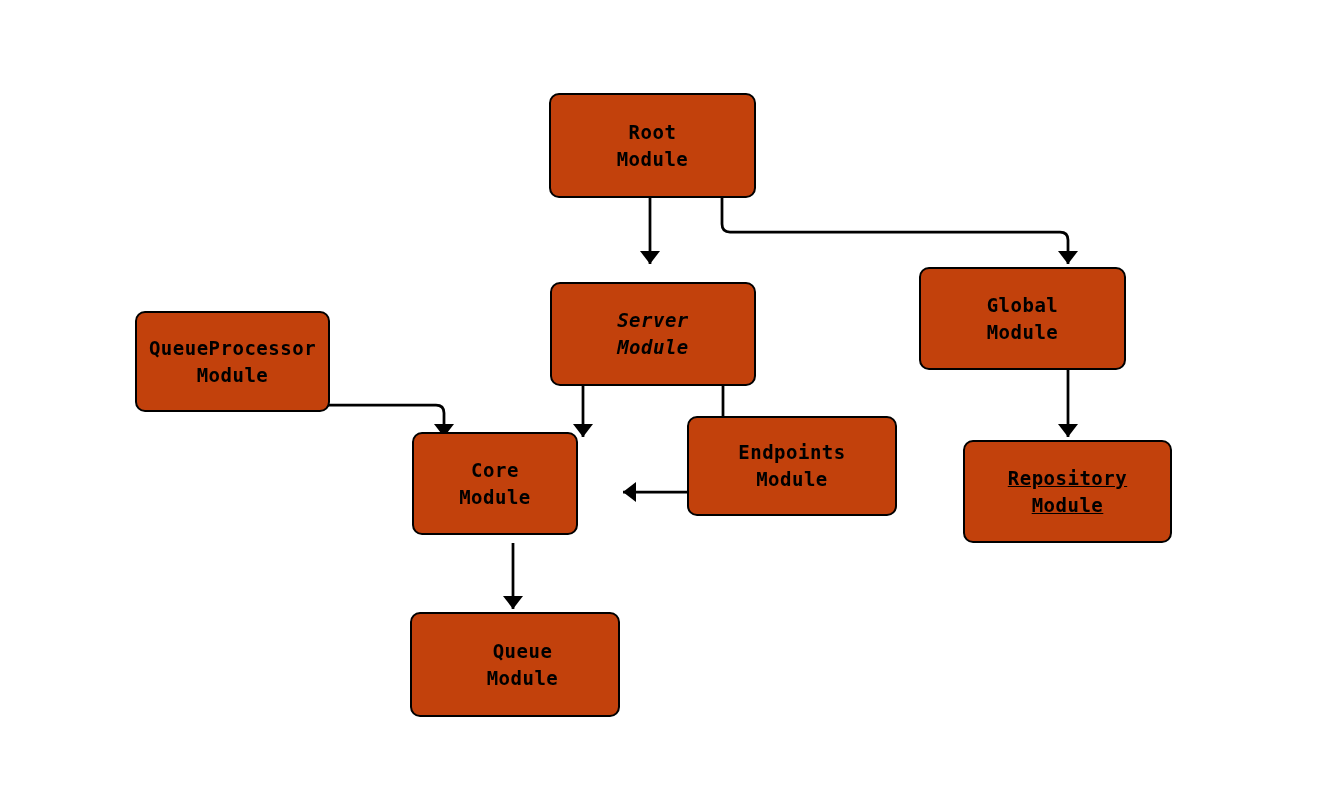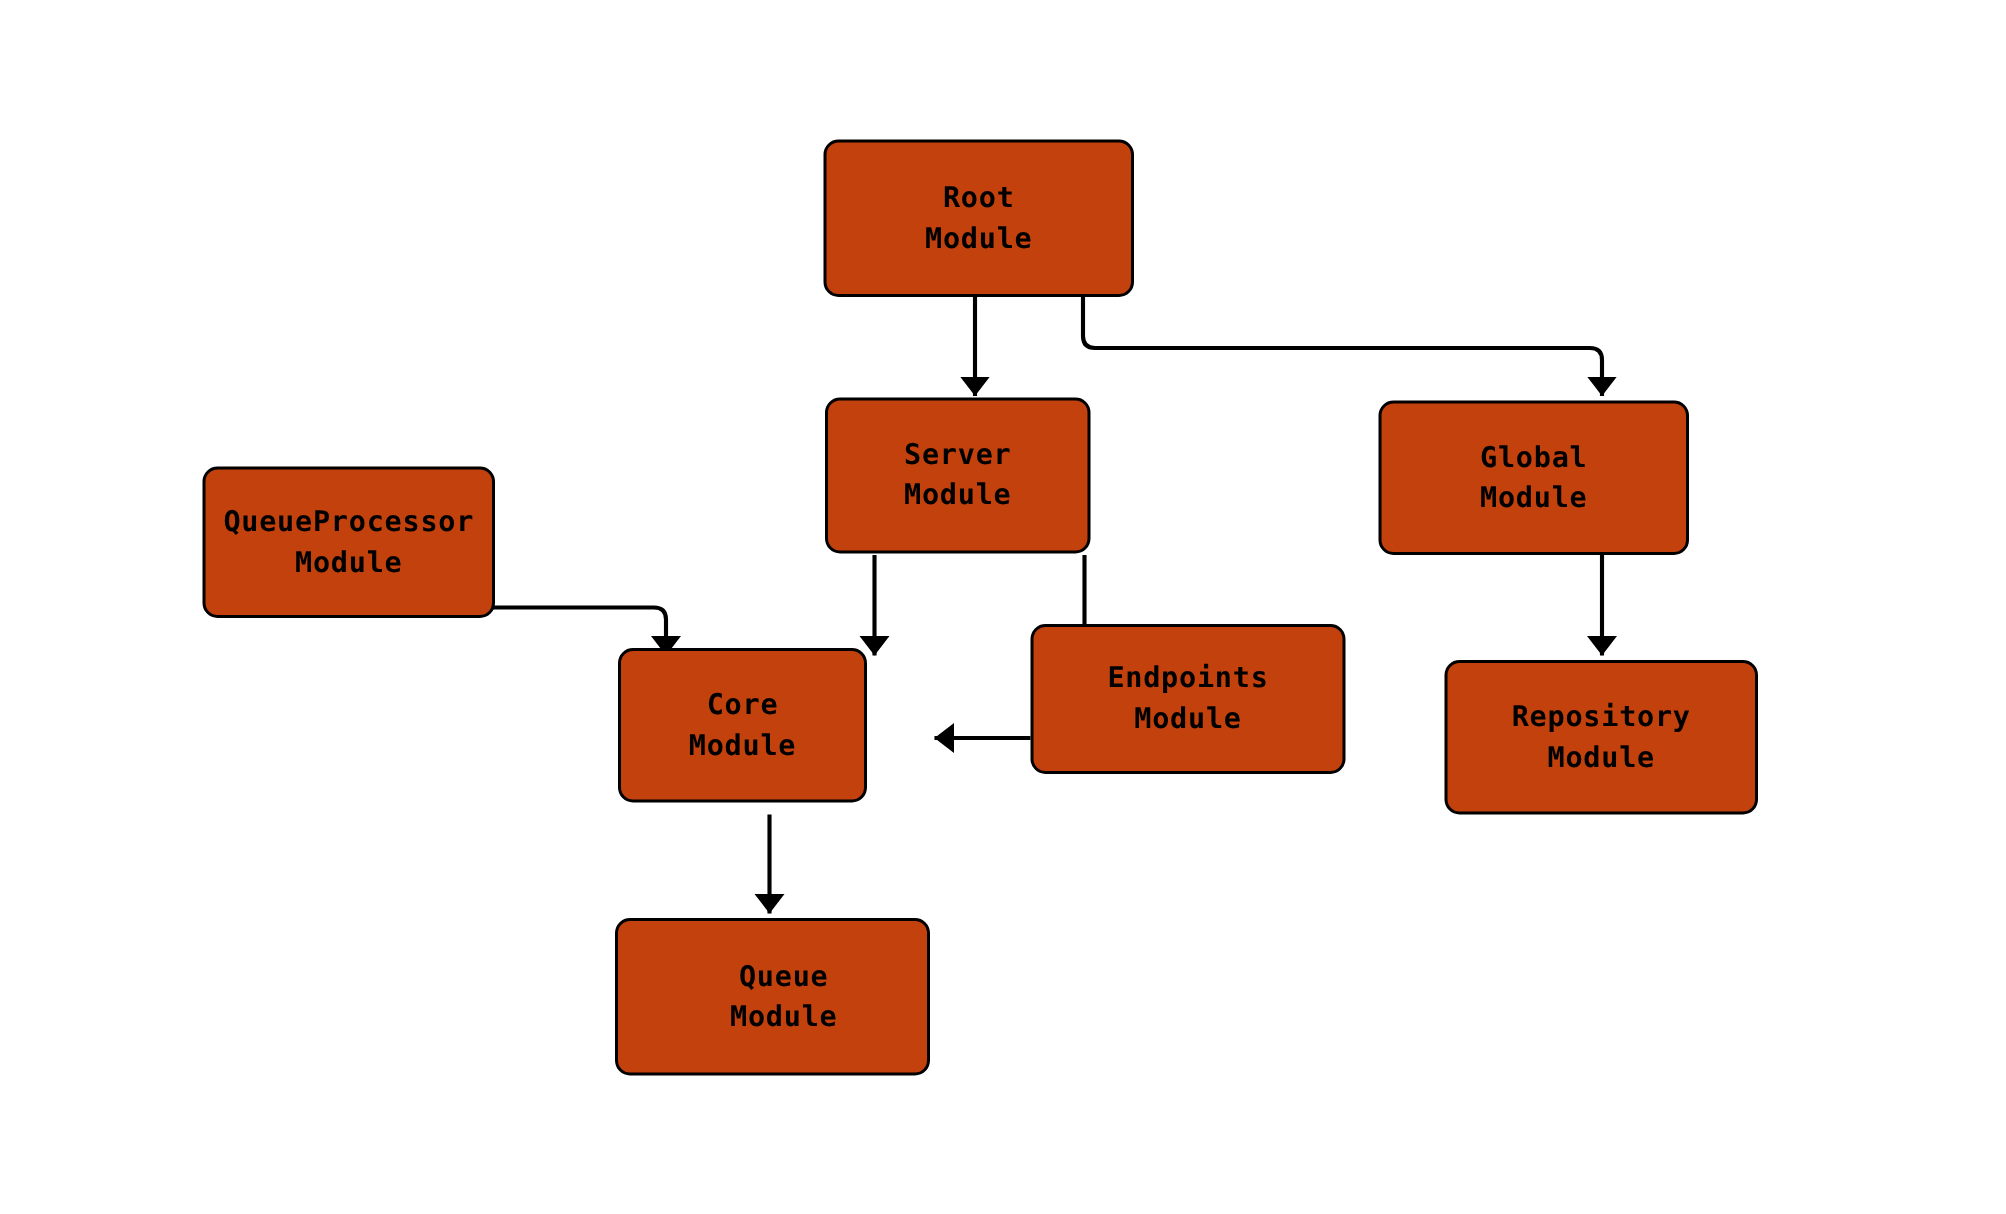--- a/index.html
+++ b/index.html
@@ -70,37 +70,37 @@
   </svg>
   <div id="node-layer">
       <div class="node" style="left: 549px; top: 93px; width: 207px; height: 105px;">
         <div class="node-label">Root
 Module</div>
       </div>
       <div class="node" style="left: 135px; top: 267px; width: 195px; height: 101px; margin-top: 44px;">
         <div class="node-label">QueueProcessor
 Module</div>
       </div>
-      <div class="node" style="left: 550px; top: 265px; width: 177px; height: 104px;">
+      <div class="node" style="left: 550px; top: 282px; width: 206px; height: 104px; font-style: italic;">
         <div class="node-label">Server
 Module</div>
       </div>
       <div class="node" style="left: 919px; top: 267px; width: 207px; height: 103px;">
         <div class="node-label">Global
 Module</div>
       </div>
       <div class="node" style="left: 412px; top: 432px; width: 166px; height: 103px;">
         <div class="node-label">Core
 Module</div>
       </div>
       <div class="node" style="left: 687px; top: 416px; width: 210px; height: 100px;">
         <div class="node-label">Endpoints
 Module</div>
       </div>
-      <div class="node" style="left: 963px; top: 440px; width: 209px; height: 103px;">
+      <div class="node" style="left: 963px; top: 440px; width: 209px; height: 103px; text-decoration: underline;">
         <div class="node-label">Repository
 Module</div>
       </div>
       <div class="node" style="left: 410px; top: 612px; width: 210px; height: 105px; padding-left: 15px;">
         <div class="node-label">Queue
 Module</div>
       </div>
     </div>
 </div>
 

